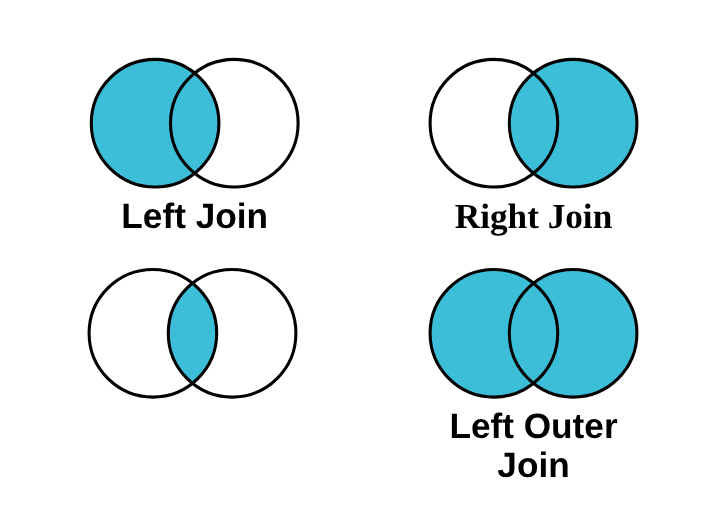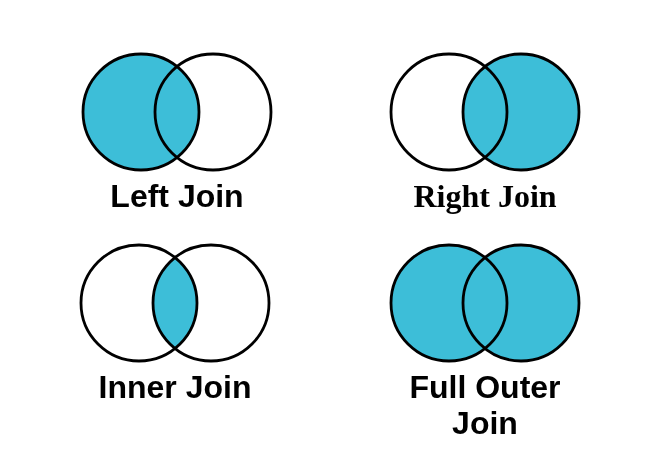--- a/index.html
+++ b/index.html
@@ -91,34 +91,33 @@
               <circle cx="64" cy="62" r="58" fill="#fff" stroke="none"></circle>
             </clipPath>
           </defs>
           <circle cx="64" cy="62" r="58" fill="#ffffff" stroke="none"></circle>
           <circle cx="136" cy="62" r="58" fill="#ffffff" stroke="none"></circle>
           <circle cx="136" cy="62" r="58" fill="#3DBED8" stroke="none" clip-path="url(#clip-2)"></circle>
           <circle cx="64" cy="62" r="58" fill="none" stroke="#000000" stroke-width="2.8"></circle>
           <circle cx="136" cy="62" r="58" fill="none" stroke="#000000" stroke-width="2.8"></circle>
         </svg>
       </div>
-    <div class="venn-label">Inner Join</div>
   </div>
 
   <div class="venn-block" id="venn-block-full-outer">
     <div>
         <svg width="200" height="124" viewBox="0 0 200 124">
           <defs>
             <clipPath id="clip-3">
               <circle cx="64" cy="62" r="58" fill="#fff" stroke="none"></circle>
             </clipPath>
           </defs>
           <circle cx="64" cy="62" r="58" fill="#3DBED8" stroke="none"></circle>
           <circle cx="136" cy="62" r="58" fill="#3DBED8" stroke="none"></circle>
           <circle cx="136" cy="62" r="58" fill="#3DBED8" stroke="none" clip-path="url(#clip-3)"></circle>
           <circle cx="64" cy="62" r="58" fill="none" stroke="#000000" stroke-width="2.8"></circle>
           <circle cx="136" cy="62" r="58" fill="none" stroke="#000000" stroke-width="2.8"></circle>
         </svg>
       </div>
-    <div class="venn-label">Full Outer Join</div>
+    <div class="venn-label">Left Outer Join</div>
   </div>
 
 </div>
 
 </body></html>

